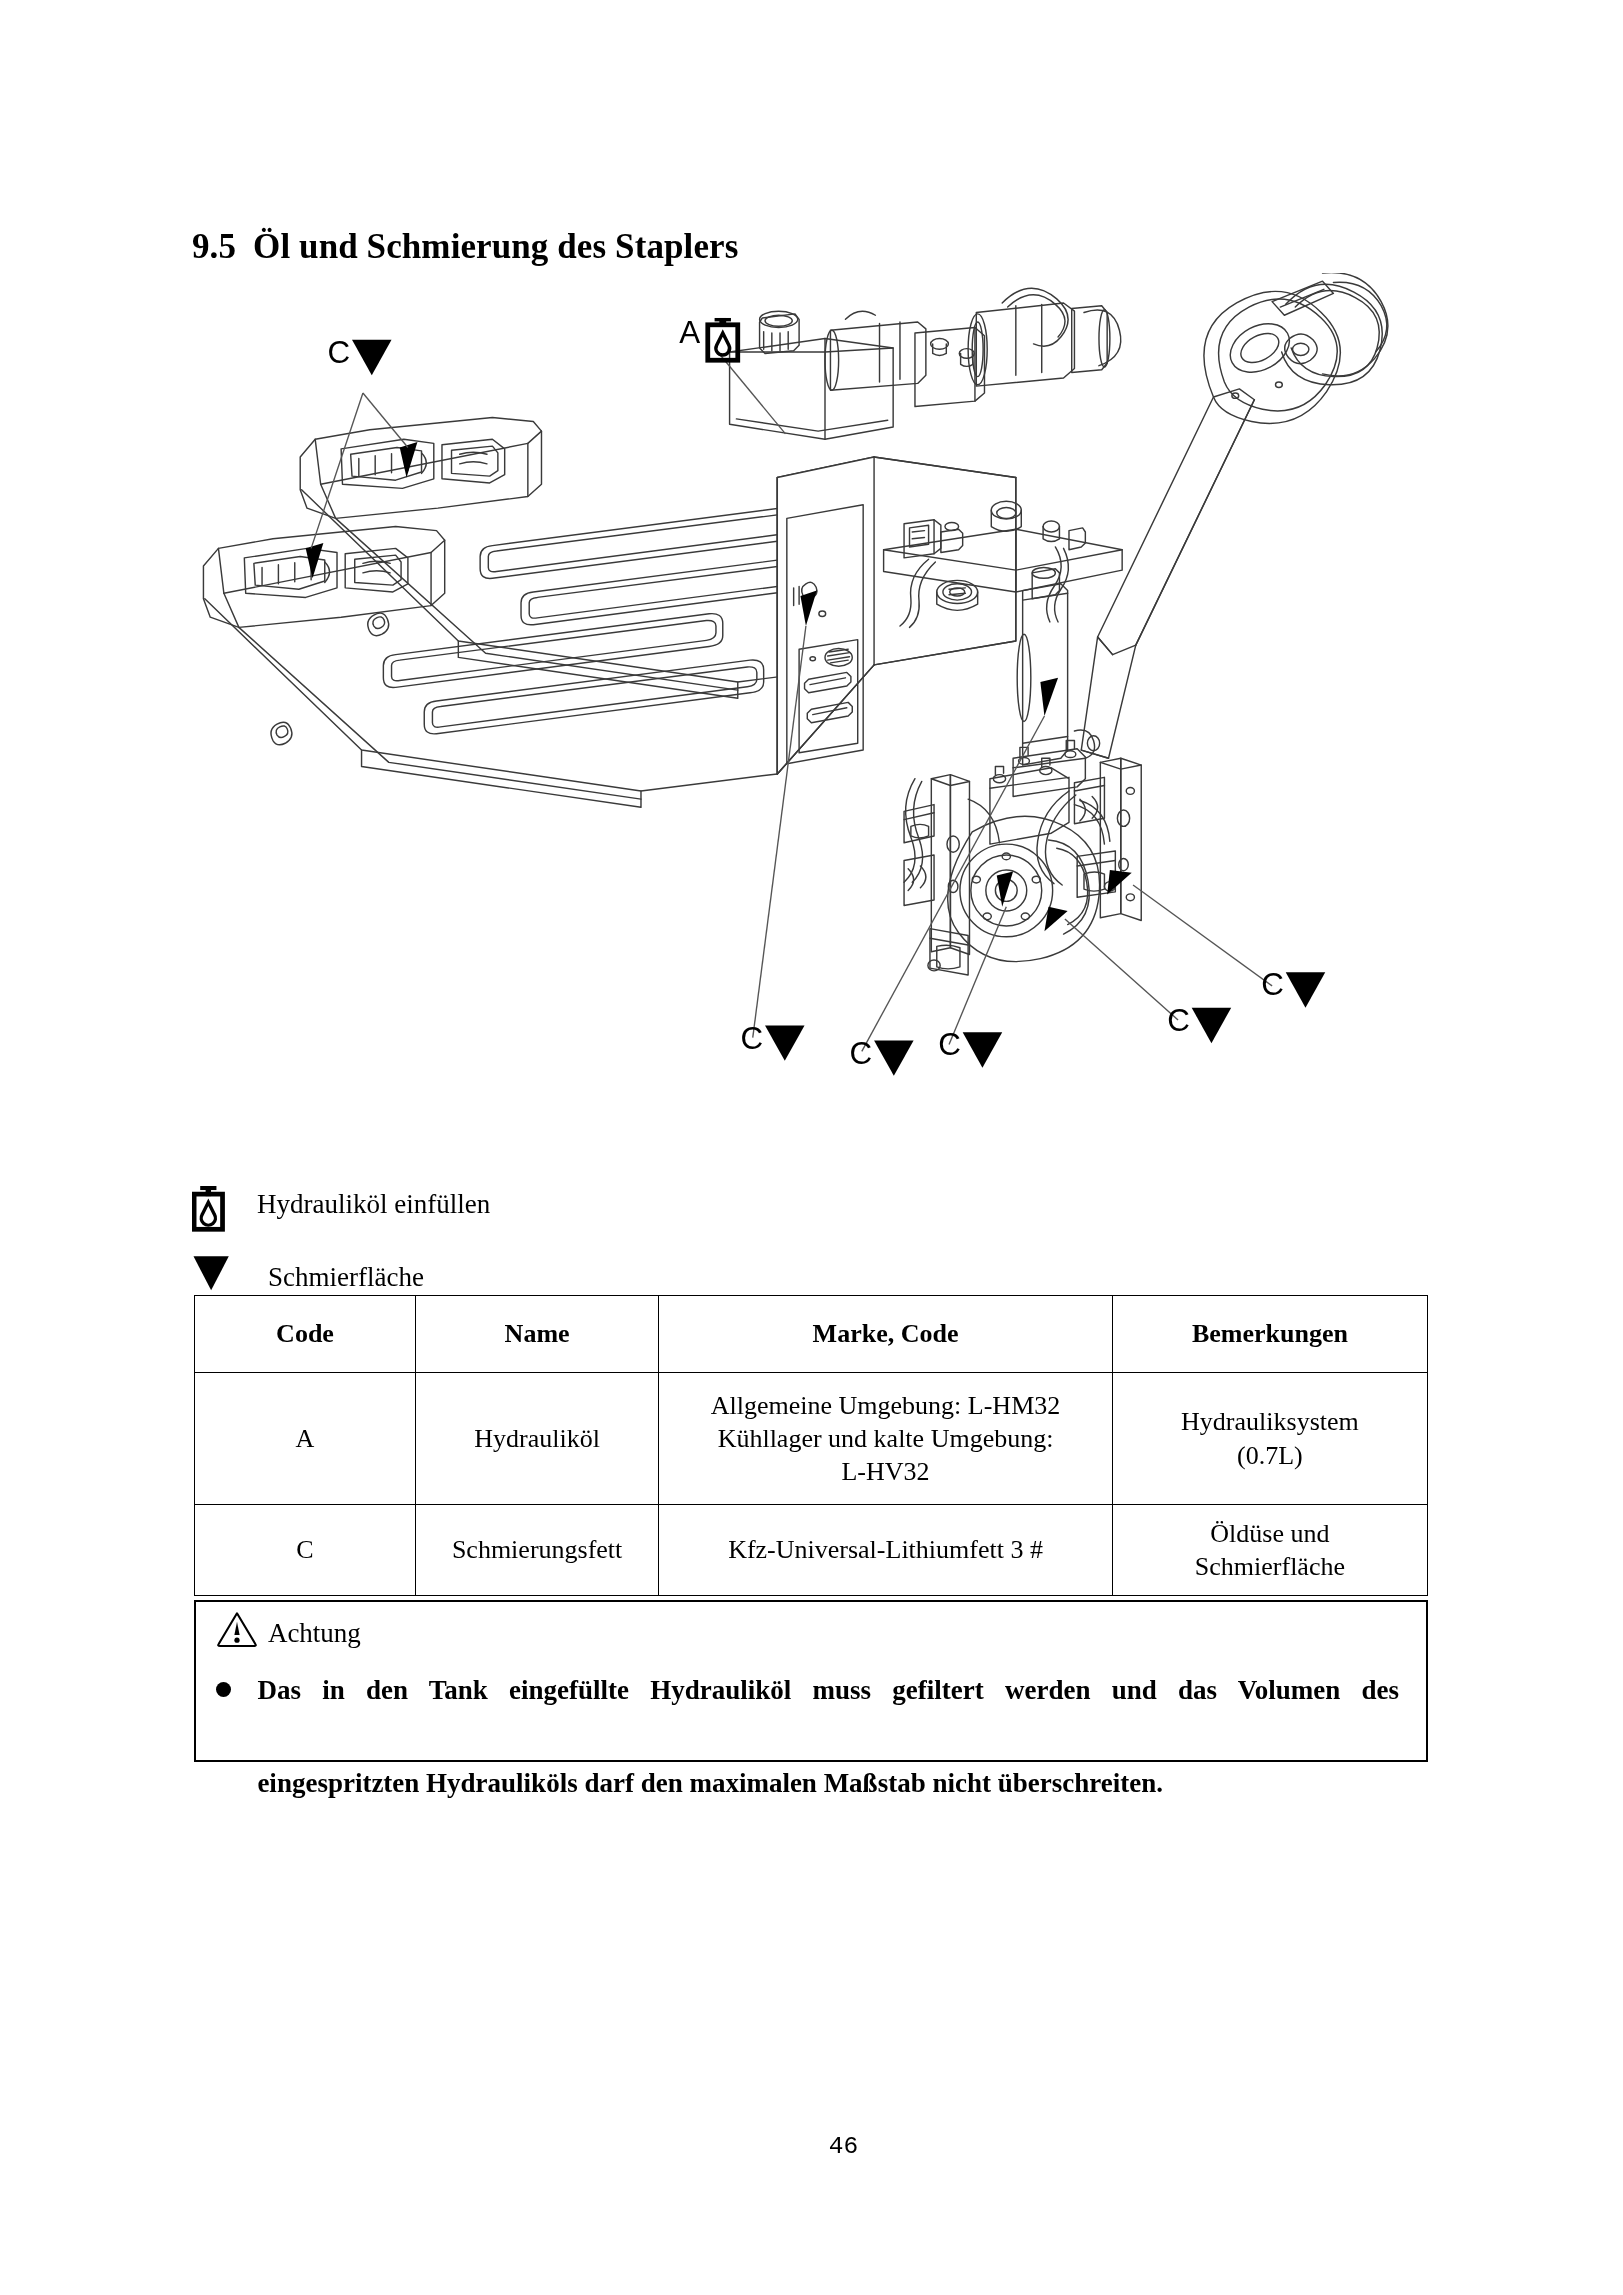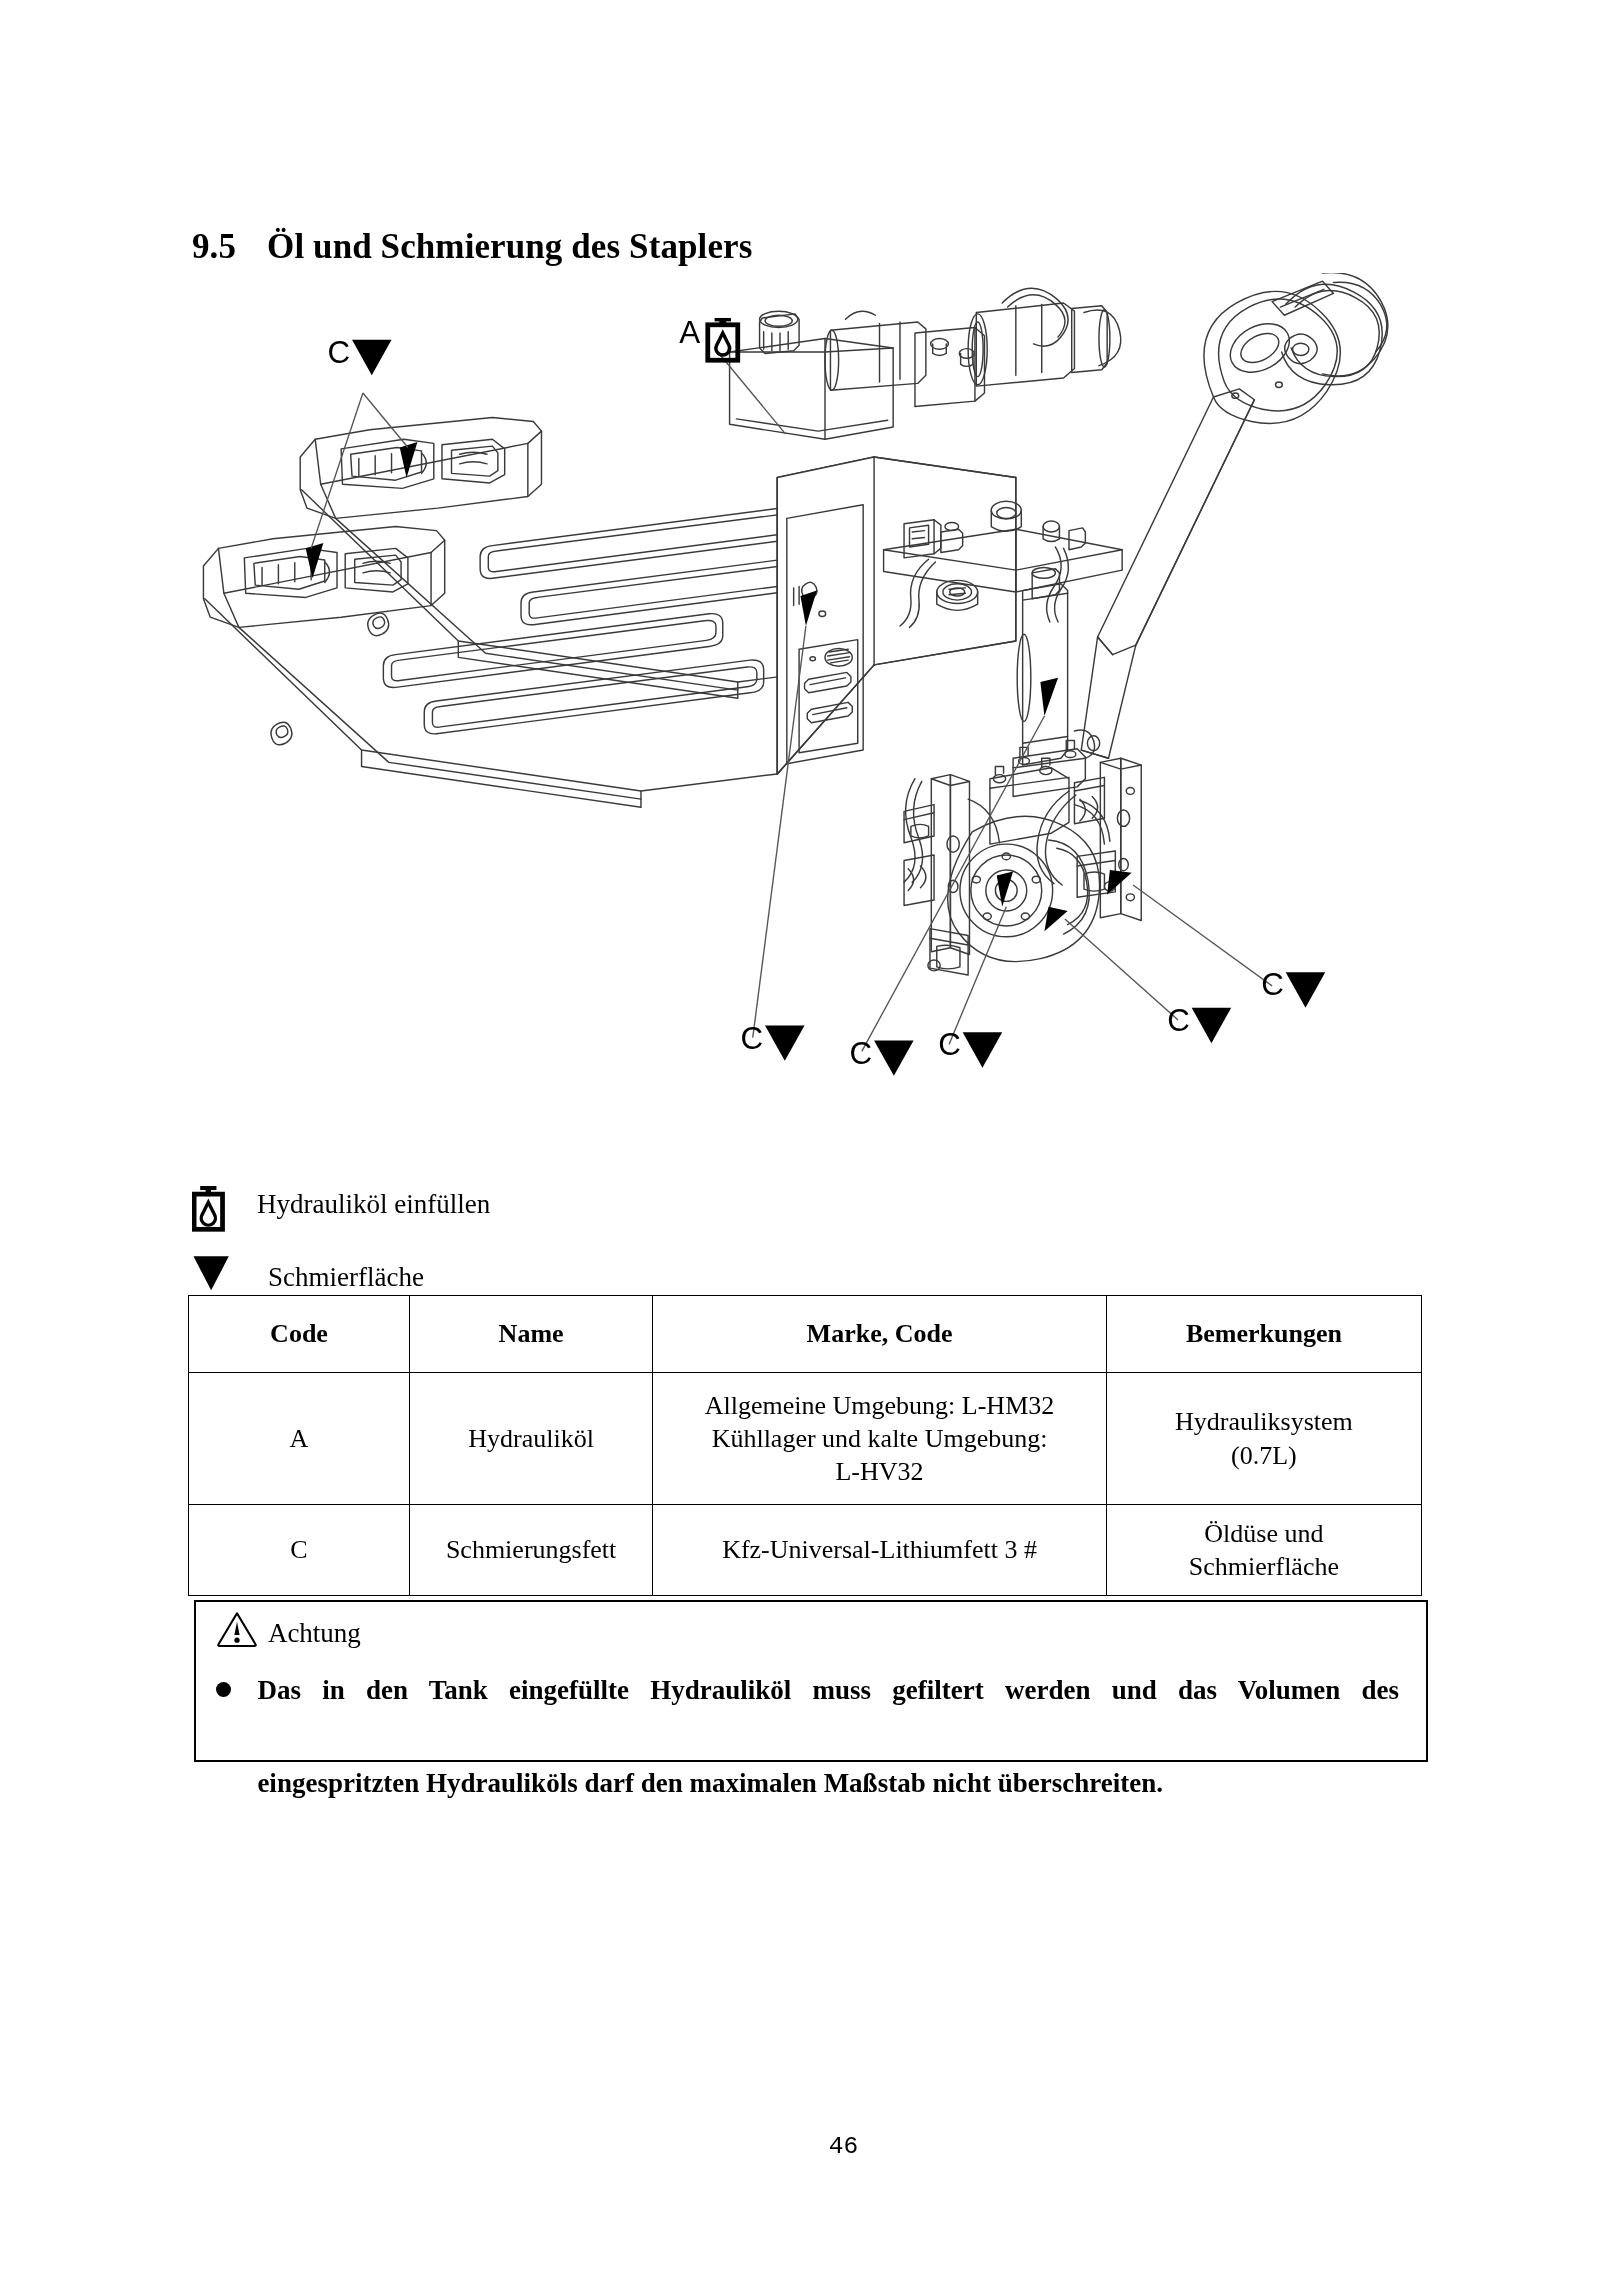--- a/index.html
+++ b/index.html
@@ -27,21 +27,21 @@
   
   .heading {
     position: absolute;
     left: 192px;
     top: 204px;
     font-size: 35px;
     font-weight: bold;
     letter-spacing: 0.1px;
     white-space: nowrap;
   }
-  .heading .num { margin-right: 31px; }
+  .heading .num { margin-right: 17px; }
 
   
   .figure {
     position: absolute;
     left: 191px;
     top: 273px;
     width: 1268px;
     height: 886px;
   }
   .figure svg { display: block; width: 100%; height: 100%; }
@@ -71,21 +71,21 @@
     left: 65px;
     top: 2.7px;
     font-size: 27px;
     white-space: nowrap;
   }
   .legend-row.second .legend-text { left: 76px; top: 6.8px; }
 
   
   .spec-table {
     position: absolute;
-    left: 188px;
+    left: 194px;
     top: 1295px;
     width: 1234px;
     border-collapse: collapse;
     table-layout: fixed;
   }
   .spec-table td, .spec-table th {
     border: 1.4px solid #000;
     text-align: center;
     vertical-align: middle;
     font-size: 26px;

